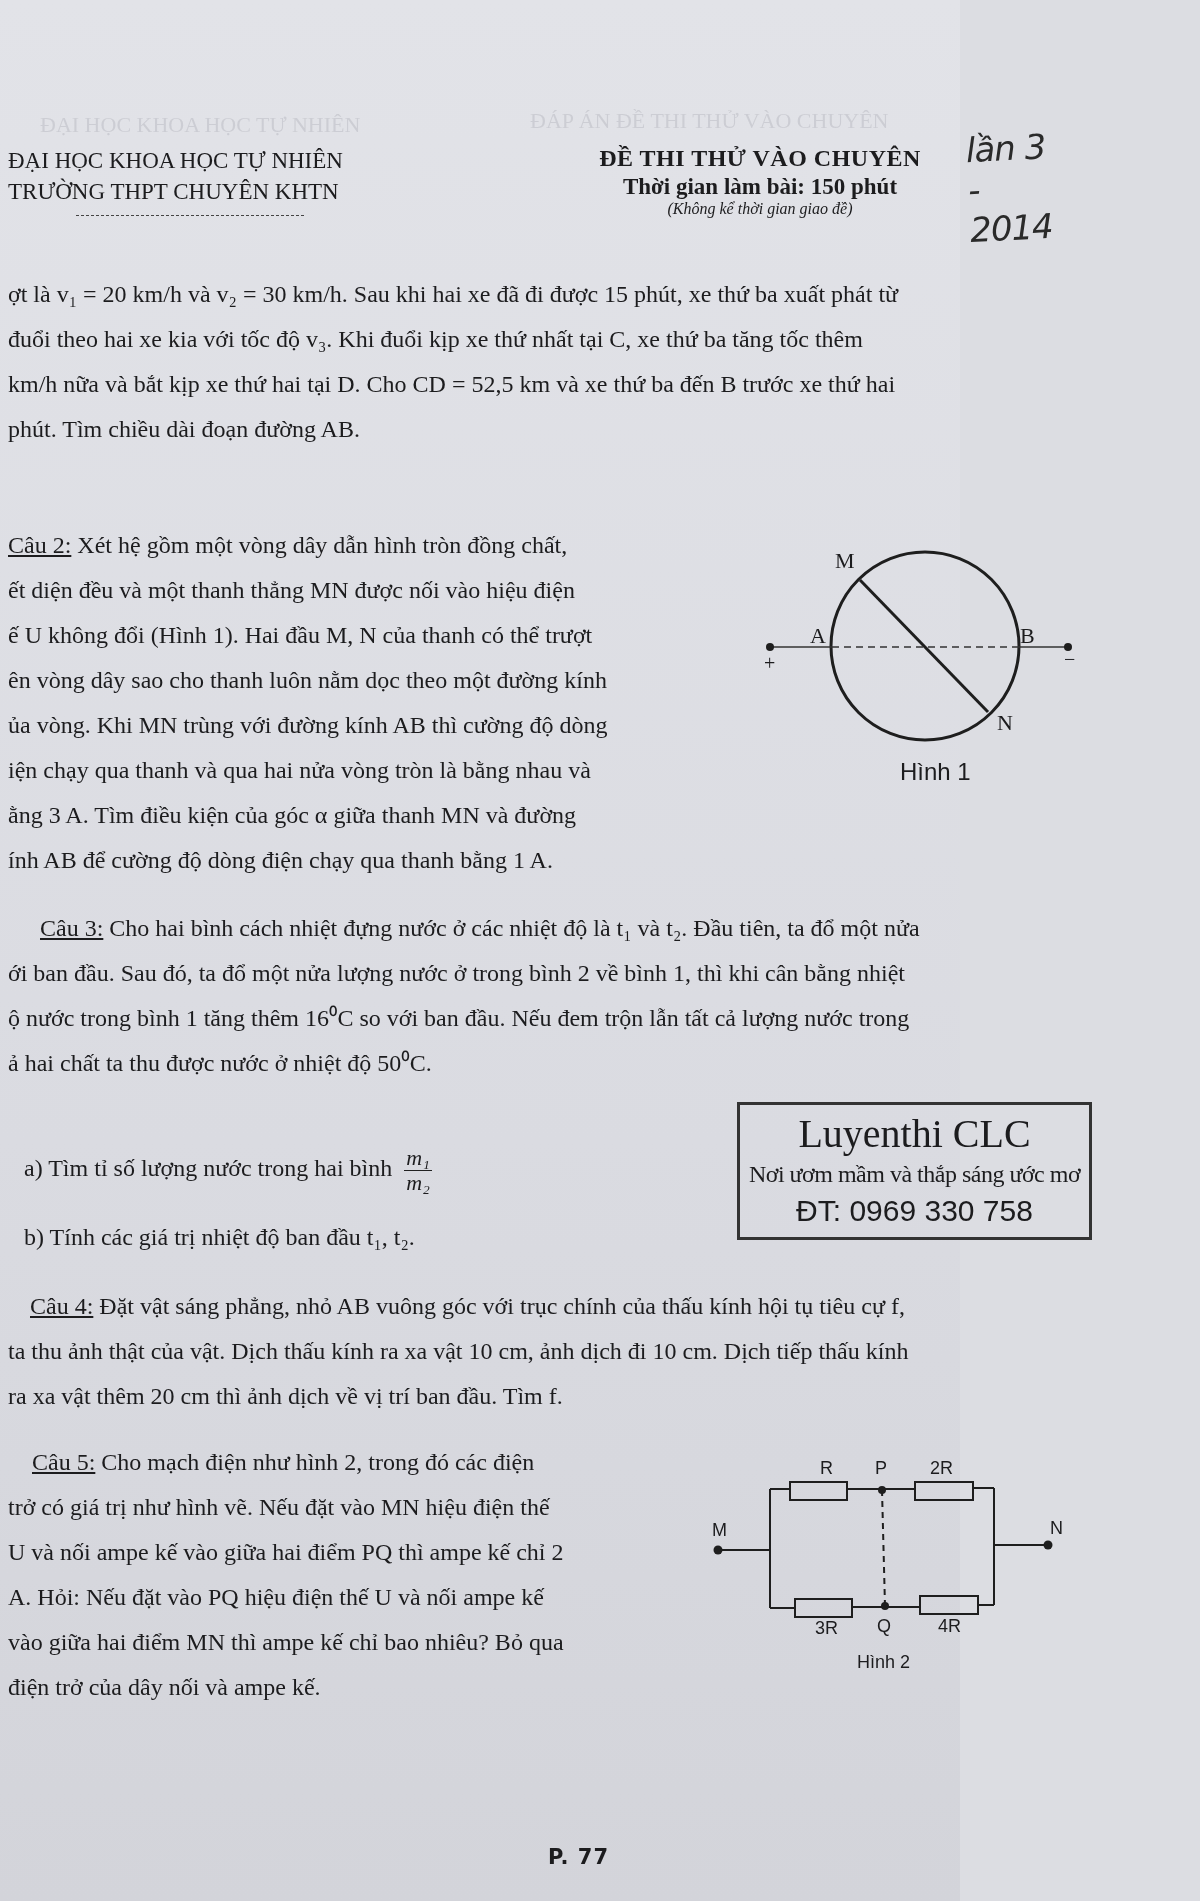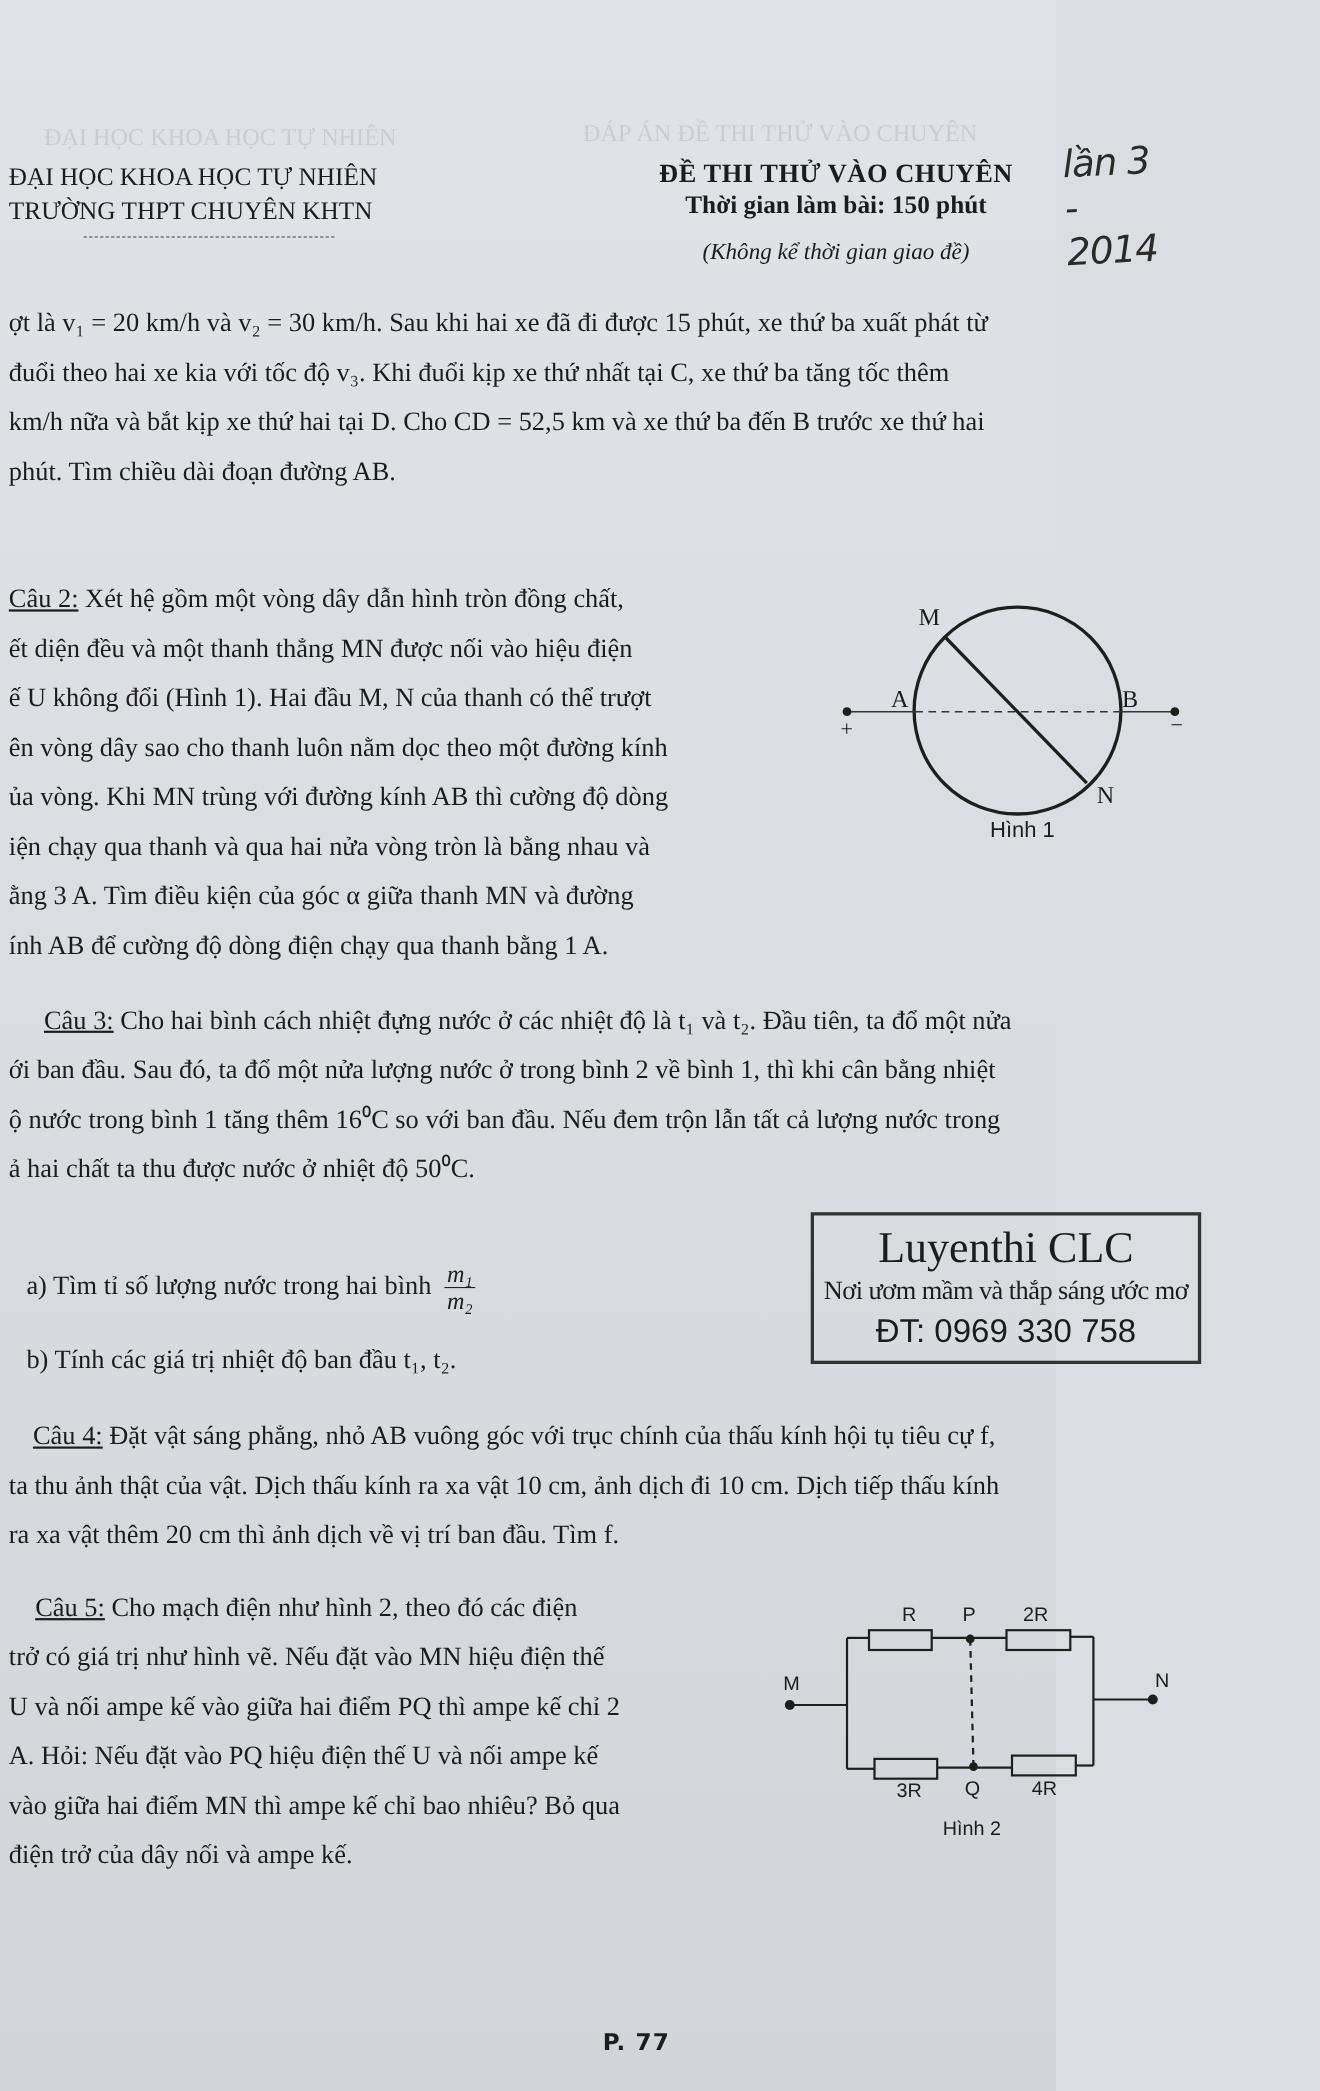--- a/index.html
+++ b/index.html
@@ -4,21 +4,21 @@
 <style>
   html,body{margin:0;padding:0;}
   body{width:1200px;height:1901px;background:#dcdde2;position:relative;overflow:hidden;font-family:"Liberation Serif",serif;color:#1c1c1e;}
   .page{position:absolute;left:0;top:0;width:960px;height:1901px;background:linear-gradient(180deg,#e2e3e8 0%,#dadbe1 60%,#d3d4da 100%);}
   .abs{position:absolute;}
   .hdr-left{left:8px;top:145px;font-size:23px;line-height:31px;}
   .hdr-left .rule{margin:8px 0 0 68px;width:228px;border-top:1px dashed #444;}
   .hdr-right{left:560px;top:145px;text-align:center;width:400px;}
   .hdr-right .t1{font-weight:bold;font-size:24px;letter-spacing:0.5px;}
   .hdr-right .t2{font-weight:bold;font-size:23px;margin-top:2px;}
-  .hdr-right .t3{font-style:italic;font-size:21px;margin-top:16px;}
+  .hdr-right .t3{font-style:italic;font-size:16px;margin-top:0;}
   .handwrite{left:968px;top:128px;font-family:"DejaVu Sans",sans-serif;font-size:34px;font-style:italic;color:#2a2a2a;letter-spacing:-1px;transform:rotate(-3deg);}
   .para{font-size:24px;line-height:45px;}
   .lbl{text-decoration:underline;}
   .ad{left:737px;top:1102px;width:355px;height:138px;border:3px solid #333;box-sizing:border-box;text-align:center;}
   .ad .a1{font-size:40px;margin-top:6px;line-height:46px;}
   .ad .a2{font-size:24px;line-height:34px;font-family:"Liberation Sans Narrow","Liberation Serif",serif;letter-spacing:-0.5px;}
   .ad .a3{font-size:30px;line-height:40px;font-family:"Liberation Sans",sans-serif;}
   .frac{display:inline-block;vertical-align:middle;text-align:center;font-style:italic;margin-left:6px;}
   .frac span{display:block;font-size:22px;line-height:24px;}
   .frac .num{border-bottom:1.5px solid #222;padding:0 2px;}
@@ -73,21 +73,21 @@
       <line x1="279" y1="117" x2="328" y2="117" stroke="#333" stroke-width="1.5"></line>
       <circle cx="30" cy="117" r="4" fill="#1e1e1e"></circle>
       <circle cx="328" cy="117" r="4" fill="#1e1e1e"></circle>
     </svg>
     <div class="abs" style="left:95px;top:18px;font-size:22px;">M</div>
     <div class="abs" style="left:70px;top:93px;font-size:22px;">A</div>
     <div class="abs" style="left:280px;top:93px;font-size:22px;">B</div>
     <div class="abs" style="left:257px;top:180px;font-size:22px;">N</div>
     <div class="abs" style="left:24px;top:122px;font-size:20px;">+</div>
     <div class="abs" style="left:324px;top:118px;font-size:20px;">−</div>
-    <div class="abs" style="left:160px;top:214px;font-size:20px;font-family:'Liberation Sans',sans-serif;">Hình 1</div>
+    <div class="abs" style="left:160px;top:228px;font-size:24px;font-family:'Liberation Sans',sans-serif;">Hình 1</div>
   </div>
 
   <div class="abs para" style="left:8px;top:906px;width:1150px;">
     <div style="padding-left:32px;"><span class="lbl">Câu 3:</span><span> Cho hai bình cách nhiệt đựng nước ở các nhiệt độ là t₁ và t₂. Đầu tiên, ta đổ một nửa</span></div>
     <div>ới ban đầu. Sau đó, ta đổ một nửa lượng nước ở trong bình 2 về bình 1, thì khi cân bằng nhiệt</div>
     <div>ộ nước trong bình 1 tăng thêm 16⁰C so với ban đầu. Nếu đem trộn lẫn tất cả lượng nước trong</div>
     <div>ả hai chất ta thu được nước ở nhiệt độ 50⁰C.</div>
   </div>
   <div class="abs para" style="left:24px;top:1146px;">
     <span>a) Tìm tỉ số lượng nước trong hai bình</span>
@@ -104,21 +104,21 @@
     <div class="a3">ĐT: 0969 330 758</div>
   </div>
 
   <div class="abs para" style="left:8px;top:1284px;width:1150px;">
     <div style="padding-left:22px;"><span class="lbl">Câu 4:</span><span> Đặt vật sáng phẳng, nhỏ AB vuông góc với trục chính của thấu kính hội tụ tiêu cự f,</span></div>
     <div>ta thu ảnh thật của vật. Dịch thấu kính ra xa vật 10 cm, ảnh dịch đi 10 cm. Dịch tiếp thấu kính</div>
     <div>ra xa vật thêm 20 cm thì ảnh dịch về vị trí ban đầu. Tìm f.</div>
   </div>
 
   <div class="abs para" style="left:8px;top:1440px;width:680px;">
-    <div style="padding-left:24px;"><span class="lbl">Câu 5:</span><span> Cho mạch điện như hình 2, theo đó các điện</span></div>
+    <div style="padding-left:24px;"><span class="lbl">Câu 5:</span><span> Cho mạch điện như hình 2, trong đó các điện</span></div>
     <div>trở có giá trị như hình vẽ. Nếu đặt vào MN hiệu điện thế</div>
     <div>U và nối ampe kế vào giữa hai điểm PQ thì ampe kế chỉ 2</div>
     <div>A. Hỏi: Nếu đặt vào PQ hiệu điện thế U và nối ampe kế</div>
     <div>vào giữa hai điểm MN thì ampe kế chỉ bao nhiêu? Bỏ qua</div>
     <div>điện trở của dây nối và ampe kế.</div>
   </div>
 
   <div class="abs" style="left:690px;top:1430px;width:400px;height:250px;">
     <svg width="400" height="250" viewBox="0 0 400 250">
       <g stroke="#1e1e1e" stroke-width="2" fill="none">

